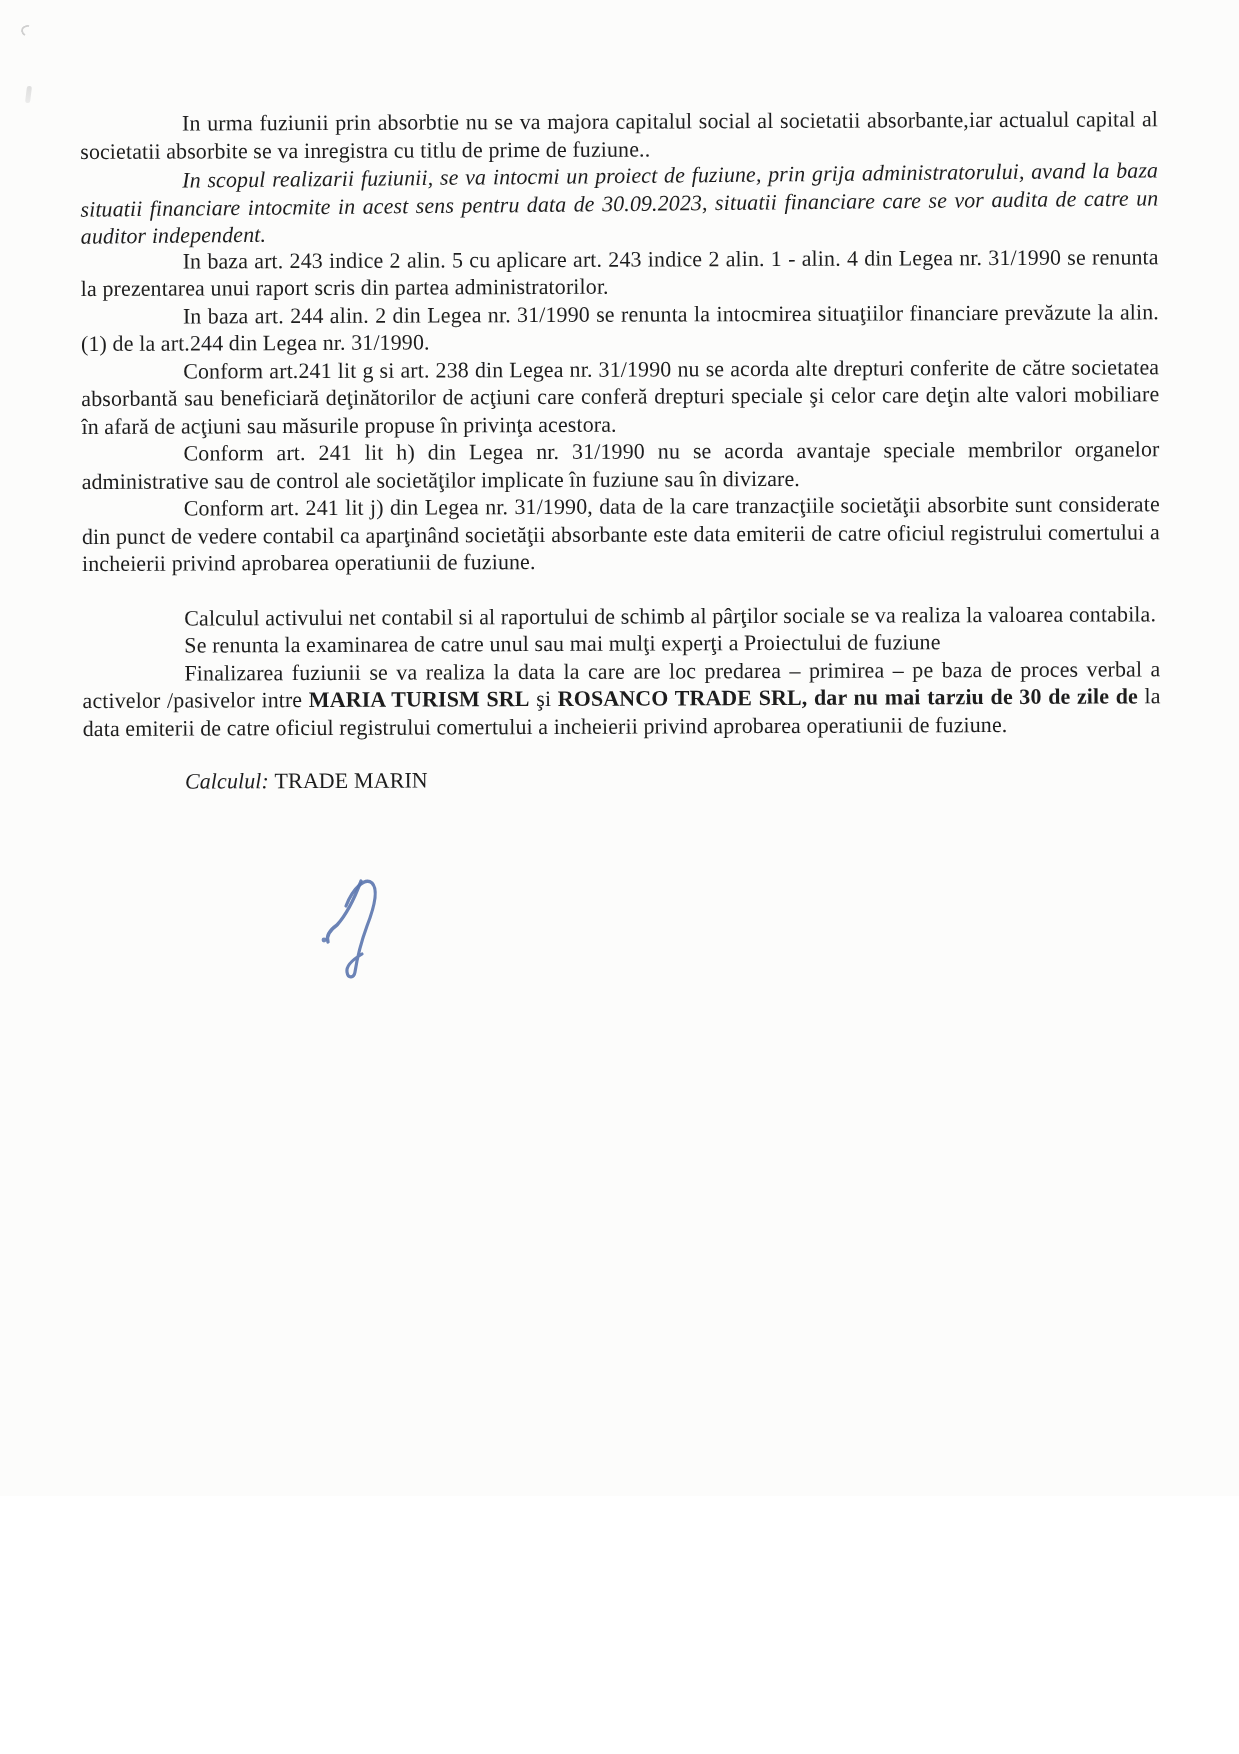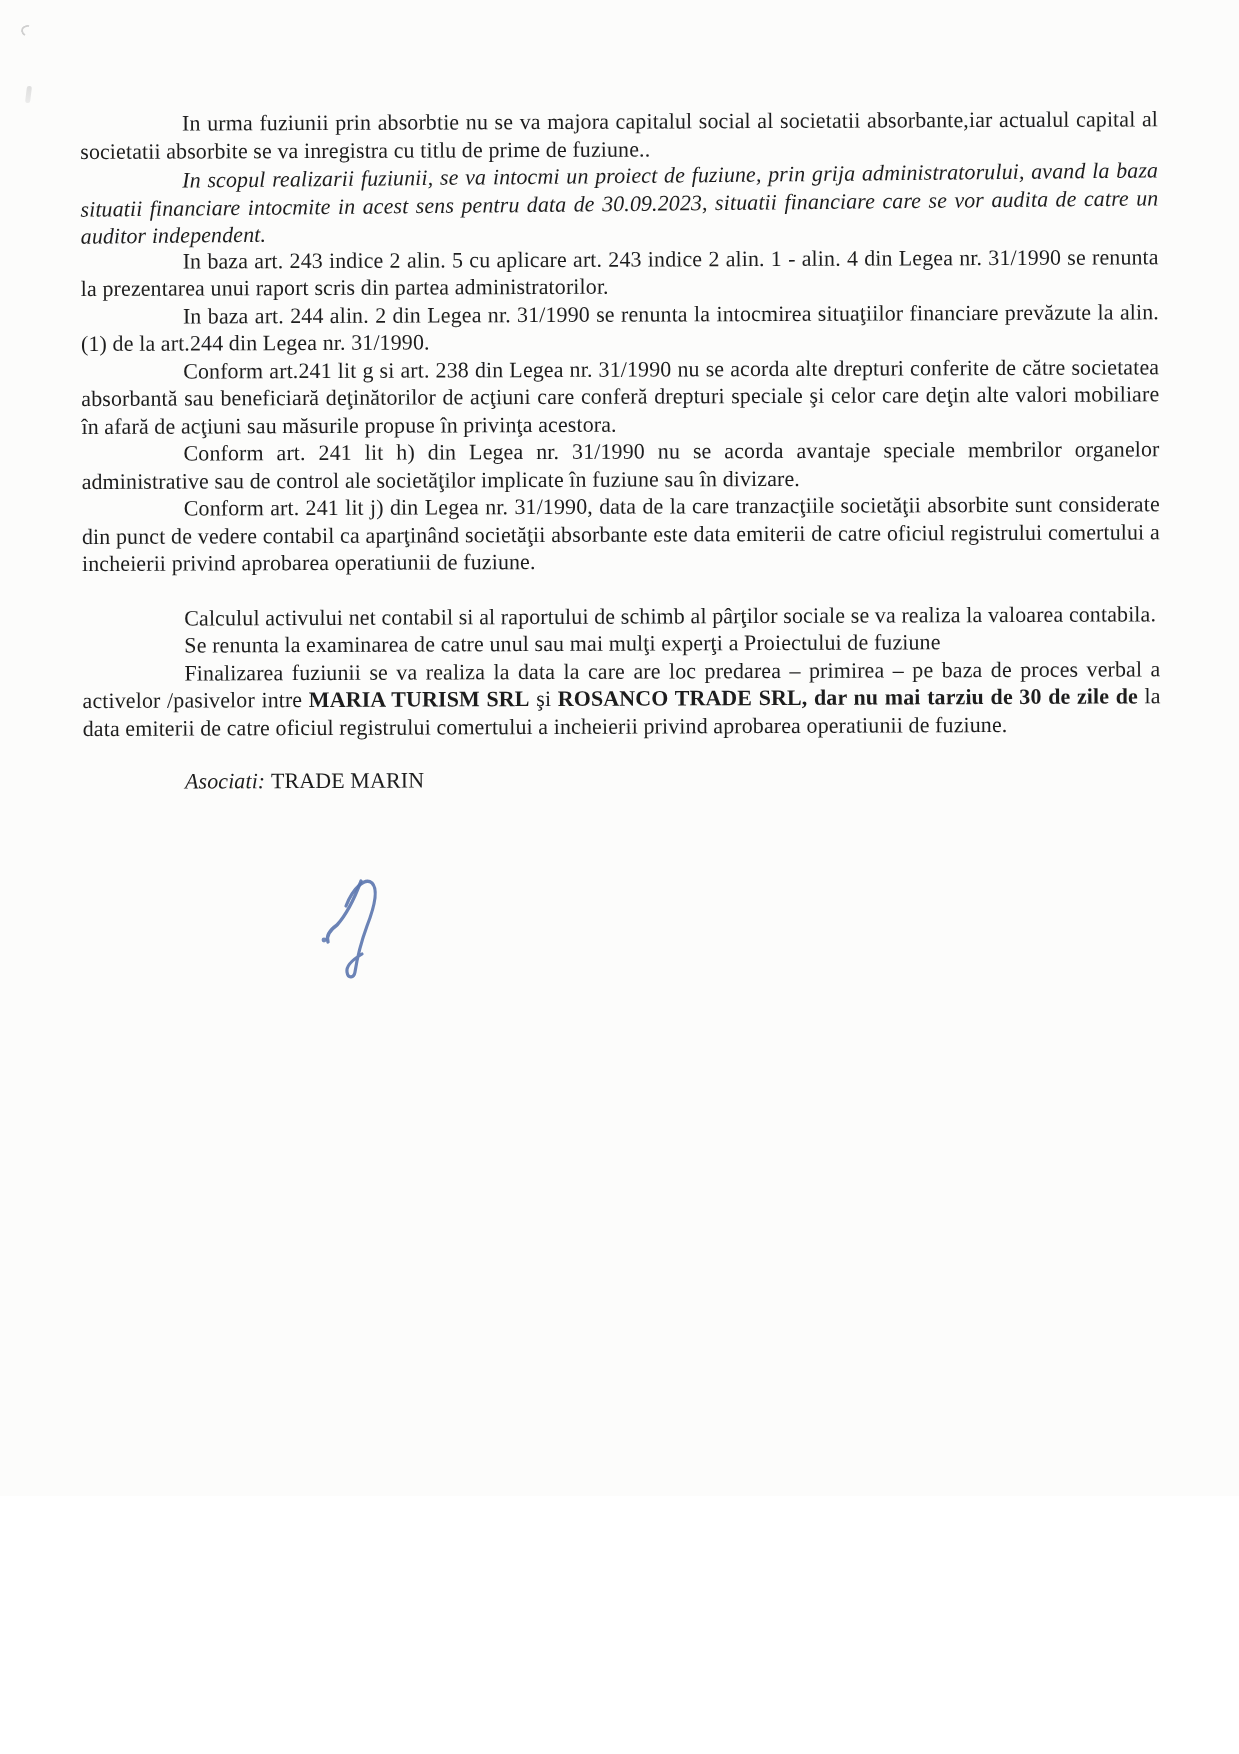--- a/index.html
+++ b/index.html
@@ -84,21 +84,21 @@
         <p class="para"><span>In baza art. 243 indice 2 alin. 5 cu aplicare art. 243 indice 2 alin. 1 - alin. 4 din Legea nr. 31/1990 se renunta la prezentarea unui raport scris din partea administratorilor.</span></p>
         <p class="para"><span>In baza art. 244 alin. 2 din Legea nr. 31/1990 se renunta la intocmirea situaţiilor financiare prevăzute la alin. (1) de la art.244 din Legea nr. 31/1990.</span></p>
         <p class="para"><span>Conform art.241 lit g si art. 238 din Legea nr. 31/1990 nu se acorda alte drepturi  conferite de către societatea absorbantă sau beneficiară deţinătorilor de acţiuni care conferă drepturi speciale şi celor care deţin alte valori mobiliare în afară de acţiuni sau măsurile propuse în privinţa acestora.</span></p>
         <p class="para"><span>Conform  art. 241 lit h)  din Legea nr. 31/1990  nu se acorda  avantaje speciale  membrilor organelor administrative sau de control ale societăţilor implicate în fuziune sau în divizare.</span></p>
         <p class="para"><span>Conform art. 241 lit  j)  din Legea nr. 31/1990,  data de la care tranzacţiile societăţii absorbite sunt considerate din punct de vedere contabil ca aparţinând societăţii absorbante  este data emiterii de catre oficiul  registrului comertului a incheierii privind aprobarea operatiunii de fuziune.</span></p>
         <p class="para gap-before"><span>Calculul activului net contabil si al raportului de schimb al pârţilor sociale se va realiza la valoarea contabila.</span></p>
         <p class="para"><span>Se renunta la  examinarea de catre  unul sau mai mulţi experţi a Proiectului de fuziune</span></p>
         <p class="para"><span>Finalizarea fuziunii se va realiza  la data la care are loc predarea – primirea – pe baza de proces verbal a activelor /pasivelor intre </span><span class="bold">MARIA TURISM SRL</span><span> şi </span><span class="bold">ROSANCO TRADE SRL, dar nu mai tarziu de 30 de zile de</span><span> la data emiterii de catre oficiul  registrului comertului a incheierii privind aprobarea operatiunii de fuziune.</span></p>
       </div>
 
-    <p class="para signatory"><span class="italic-run">Asociati: </span><span>TRADE MARIN</span></p>
+    <p class="para signatory"><span class="italic-run">Calculul: </span><span>TRADE MARIN</span></p>
   </div>
 
   <svg class="signature-svg" viewBox="0 0 70 118" fill="none">
     <circle cx="8" cy="76" r="2.4" opacity="0.85" fill="#5b76ae"></circle>
     <path d="M12,78 C10,72 14,66 21,61 C31,50 39,33 45,17" stroke-width="3.4" stroke-linecap="round" opacity="0.9" stroke="#5b76ae"></path>
     <path d="M30,42 C37,24 49,13 56,19 C63,26 58,44 51,62 C44,81 41,95 39,108 C38,114 32,115 31,108 C30,102 36,96 46,90" stroke-width="3.2" stroke-linecap="round" opacity="0.9" stroke="#5b76ae"></path>
   </svg>
 
   <div class="page-number">2</div>
 

